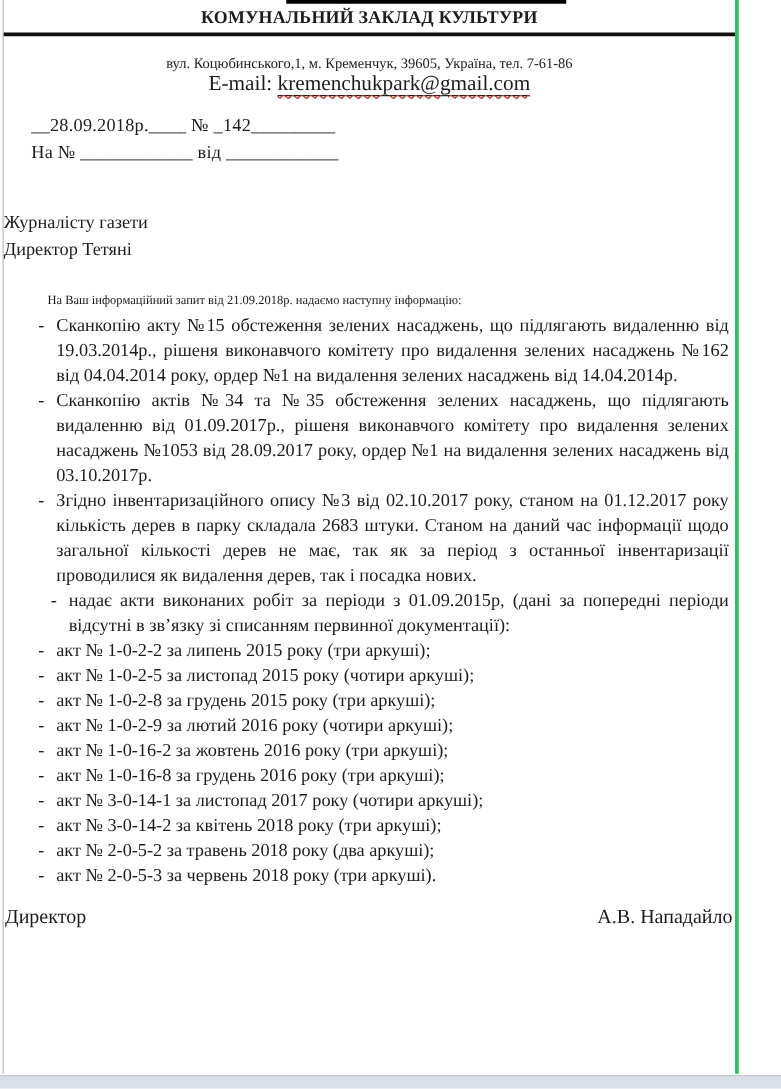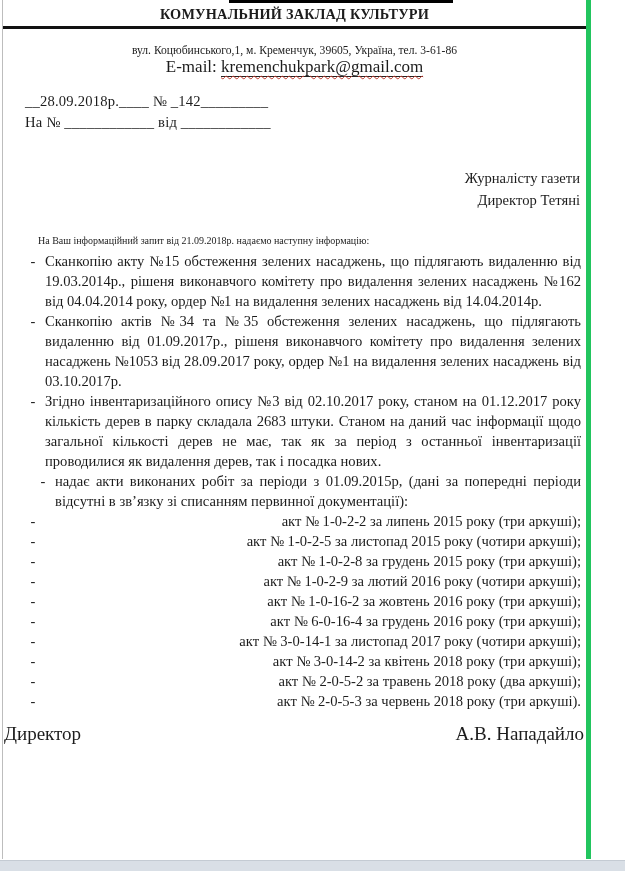--- a/index.html
+++ b/index.html
@@ -8,21 +8,21 @@
     background: #ffffff;
     font-family: "Liberation Serif", serif;
     color: #1c1c1c;
     position: relative;
     overflow: hidden;
   }
   .sheet {
     position: absolute; left: 2px; top: 0;
     width: 589px; height: 859px;
     border-left: 1px solid #bdbdbd;
-    border-right: 5px solid #22c55e;
+    border-right: 3px solid #22c55e;
     box-sizing: border-box;
     background: #ffffff;
   }
   .top-mark {
     position: absolute; left: 226px; top: 0;
     width: 224px; height: 3px; background: #000;
   }
   .org {
     text-align: center; font-weight: bold;
     font-size: 14.3px; line-height: 19px;
@@ -39,40 +39,39 @@
     border-bottom: 1px solid #222;
     text-decoration: underline wavy #c0392b 1px;
     text-underline-offset: 3px;
   }
   .ref {
     margin: 16px 0 0 22px;
     font-size: 14.6px; line-height: 21px;
     letter-spacing: 0.2px;
   }
   .addressee {
-    text-align: right;
     margin: 34px 6px 0 0;
     font-size: 14.6px; line-height: 22px;
   }
   .intro {
     margin: 20px 5px 0 1px;
     text-indent: 34px;
     text-align: justify;
     font-size: 10px; line-height: 20px;
   }
   .list { margin: 0 5px 0 0; }
   .li { display: flex; font-size: 14.6px; line-height: 20px; }
   .li .m { flex: 0 0 24px; margin-left: 18px; text-align: center; }
   .li .t { flex: 1; text-align: justify; }
   .li.b4 .m { margin-left: 28px; }
-  .acts .li .t { text-align: right; }
+  .acts .li .t { text-align: left; }
   .sig {
     display: flex; justify-content: space-between;
     margin: 13px 2px 0 1px;
-    font-size: 19px; line-height: 20px;
+    font-size: 16px; line-height: 20px;
   }
   .bottom-strip {
     position: absolute; left: 0; bottom: 0;
     width: 625px; height: 11px;
     background: #d9dfe6;
     border-top: 1px solid #c4cbd3;
     box-sizing: border-box;
   }
 </style>
 </head>
@@ -81,21 +80,21 @@
 <div class="sheet">
   <div class="top-mark"></div>
 
   <div class="org">
     <div>КОМУНАЛЬНИЙ ЗАКЛАД КУЛЬТУРИ</div>
   </div>
 
   <div class="rule"></div>
 
   <div class="addr">
-    <div>вул. Коцюбинського,1, м. Кременчук, 39605, Україна, тел.  3-61-86</div>
+    <div>вул. Коцюбинського,1, м. Кременчук, 39605, Україна, тел.  7-61-86</div>
   </div>
   <div class="email-row"><span>E-mail: </span><span class="email">kremenchukpark@gmail.com</span></div>
 
   <div class="ref">
     <div>__28.09.2018р.____ № _142_________</div>
     <div>На № ____________ від ____________</div>
   </div>
 
   <div class="addressee">
     <div>Журналісту газети</div>
@@ -139,21 +138,21 @@
     <div class="li">
       <span class="m">-</span>
       <span class="t">акт № 1-0-2-9 за лютий 2016 року (чотири аркуші);</span>
     </div>
     <div class="li">
       <span class="m">-</span>
       <span class="t">акт № 1-0-16-2 за жовтень 2016 року (три аркуші);</span>
     </div>
     <div class="li">
       <span class="m">-</span>
-      <span class="t">акт № 6-0-16-4 за грудень 2016 року (три аркуші);</span>
+      <span class="t">акт № 1-0-16-8 за грудень 2016 року (три аркуші);</span>
     </div>
     <div class="li">
       <span class="m">-</span>
       <span class="t">акт № 3-0-14-1 за листопад 2017 року (чотири аркуші);</span>
     </div>
     <div class="li">
       <span class="m">-</span>
       <span class="t">акт № 3-0-14-2 за квітень 2018 року (три аркуші);</span>
     </div>
     <div class="li">

